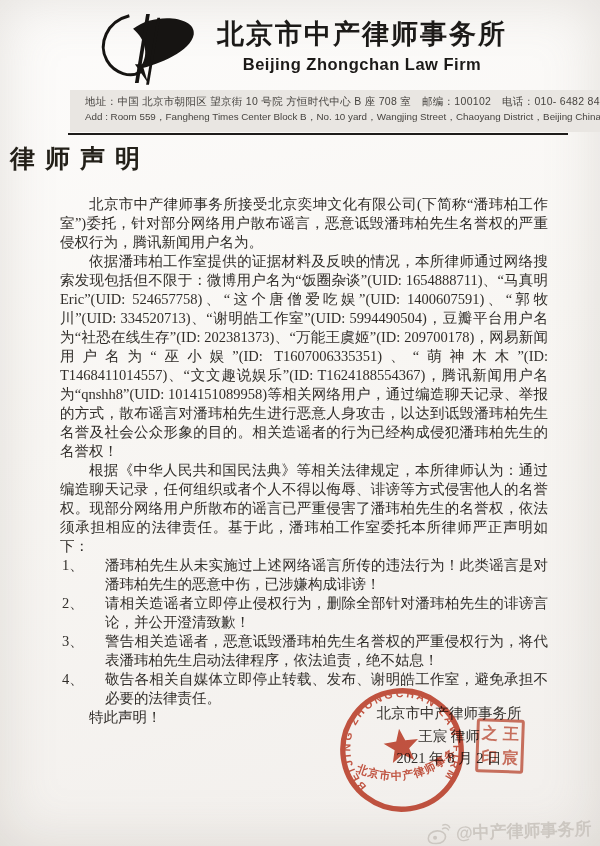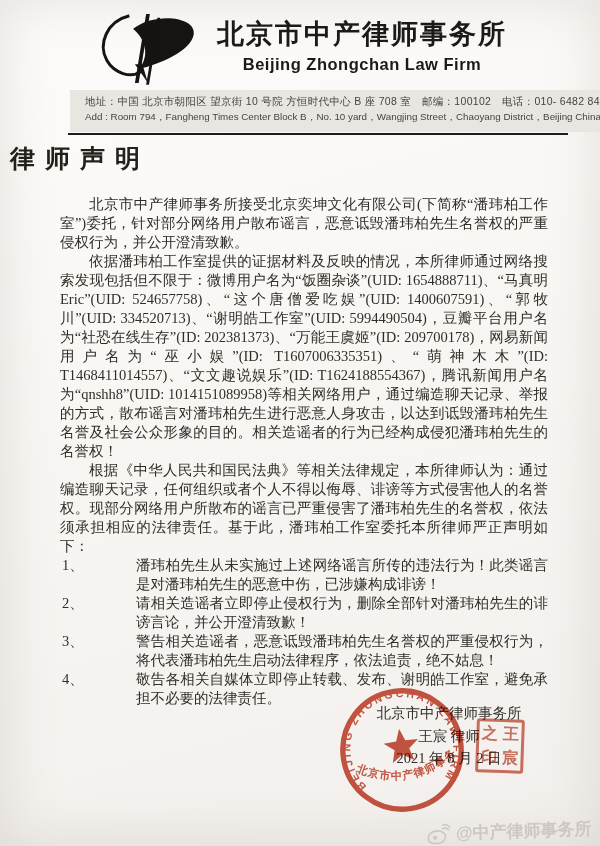--- a/index.html
+++ b/index.html
@@ -30,21 +30,21 @@
   .doc-title { position:absolute; top:142px; left:0; width:100%; 
     font-size:25px; font-weight:600; letter-spacing:10px; text-indent:10px; color:#232019; }
   .ref-no { position:absolute; top:179px; left:0; right:84px; text-align:right;
     font-size:13px; color:#33302c; }
 
   .body-text { position:absolute; top:195px; left:60px; width:488px;
     font-size:14.5px; line-height:19px; text-align:justify; color:#302d29; }
   .body-text p { text-indent:2em; margin:0; }
   .num-item { display:flex; }
   .num-item .num { flex:0 0 45px; padding-left:2px; }
-  .num-item .txt { flex:1; text-align:justify;margin-left:31px; }
+  .num-item .txt { flex:1; text-align:justify; }
   .closing { text-indent:2em; }
 
   
   .sig-block { position:absolute; top:702px; left:330px; width:238px; text-align:center;
     font-size:14.5px; line-height:22.5px; color:#33302c; white-space:nowrap; }
 
   
   .round-seal { position:absolute; left:338px; top:686px; width:128px; height:128px;
     opacity:.88; mix-blend-mode:multiply; transform:rotate(-8deg); }
   .square-seal { position:absolute; left:476px; top:719px; width:48px; height:54px;
@@ -72,48 +72,49 @@
     <path d="M46,60 L60,80 L54,60 Z" fill="#161412"></path>
   </svg>
 
   <div class="head-titles">
     <div class="firm-cn">北京市中产律师事务所</div>
     <div class="firm-en">Beijing Zhongchan Law Firm</div>
   </div>
 
   <div class="addr-band">
     <div class="addr-cn">地址：中国 北京市朝阳区 望京街 10 号院 方恒时代中心 B 座 708 室　邮编：100102　电话：010- 6482 8420</div>
-    <div class="addr-en">Add : Room 794，Fangheng Times Center Block B，No. 10 yard，Wangjing Street，Chaoyang District，Beijing China</div>
+    <div class="addr-en">Add : Room 559，Fangheng Times Center Block B，No. 10 yard，Wangjing Street，Chaoyang District，Beijing China</div>
   </div>
   <div class="black-rule"></div>
 
   <div class="doc-title">律师声明</div>
 
   <div class="body-text">
-    <p>北京市中产律师事务所接受北京奕坤文化有限公司(下简称“潘玮柏工作室”)委托，针对部分网络用户散布谣言，恶意诋毁潘玮柏先生名誉权的严重侵权行为，并公开澄清致歉。</p>
+    <p>北京市中产律师事务所接受北京奕坤文化有限公司(下简称“潘玮柏工作室”)委托，针对部分网络用户散布谣言，恶意诋毁潘玮柏先生名誉权的严重侵权行为，腾讯新闻用户名为。</p>
     <p>依据潘玮柏工作室提供的证据材料及反映的情况，本所律师通过网络搜索发现包括但不限于：微博用户名为“饭圈杂谈”(UID: 1654888711)、“马真明 Eric”(UID: 524657758)、“这个唐僧爱吃娱”(UID: 1400607591)、“郭牧川”(UID: 334520713)、“谢明皓工作室”(UID: 5994490504)，豆瓣平台用户名为“社恐在线生存”(ID: 202381373)、“万能王虞姬”(ID: 209700178)，网易新闻用户名为“巫小娱”(ID: T1607006335351)、“萌神木木”(ID: T1468411014557)、“文文趣说娱乐”(ID: T1624188554367)，腾讯新闻用户名为“qnshh8”(UID: 1014151089958)等相关网络用户，通过编造聊天记录、举报的方式，散布谣言对潘玮柏先生进行恶意人身攻击，以达到诋毁潘玮柏先生名誉及社会公众形象的目的。相关造谣者的行为已经构成侵犯潘玮柏先生的名誉权！</p>
     <p>根据《中华人民共和国民法典》等相关法律规定，本所律师认为：通过编造聊天记录，任何组织或者个人不得以侮辱、诽谤等方式侵害他人的名誉权。现部分网络用户所散布的谣言已严重侵害了潘玮柏先生的名誉权，依法须承担相应的法律责任。基于此，潘玮柏工作室委托本所律师严正声明如下：</p>
 
     <div class="num-item">
       <span class="num">1、</span>
       <span class="txt">潘玮柏先生从未实施过上述网络谣言所传的违法行为！此类谣言是对潘玮柏先生的恶意中伤，已涉嫌构成诽谤！</span>
     </div>
     <div class="num-item">
       <span class="num">2、</span>
       <span class="txt">请相关造谣者立即停止侵权行为，删除全部针对潘玮柏先生的诽谤言论，并公开澄清致歉！</span>
     </div>
     <div class="num-item">
       <span class="num">3、</span>
       <span class="txt">警告相关造谣者，恶意诋毁潘玮柏先生名誉权的严重侵权行为，将代表潘玮柏先生启动法律程序，依法追责，绝不姑息！</span>
     </div>
     <div class="num-item">
       <span class="num">4、</span>
       <span class="txt">敬告各相关自媒体立即停止转载、发布、谢明皓工作室，避免承担不必要的法律责任。</span>
     </div>
 
+    <div class="closing">特此声明！</div>
   </div>
 
   <div class="sig-block">
     <div>北京市中产律师事务所</div>
     <div>王宸  律师</div>
     <div>2021 年 8 月 2 日</div>
   </div>
 
   <svg class="round-seal" viewBox="0 0 132 132" aria-hidden="true">
     <defs>

